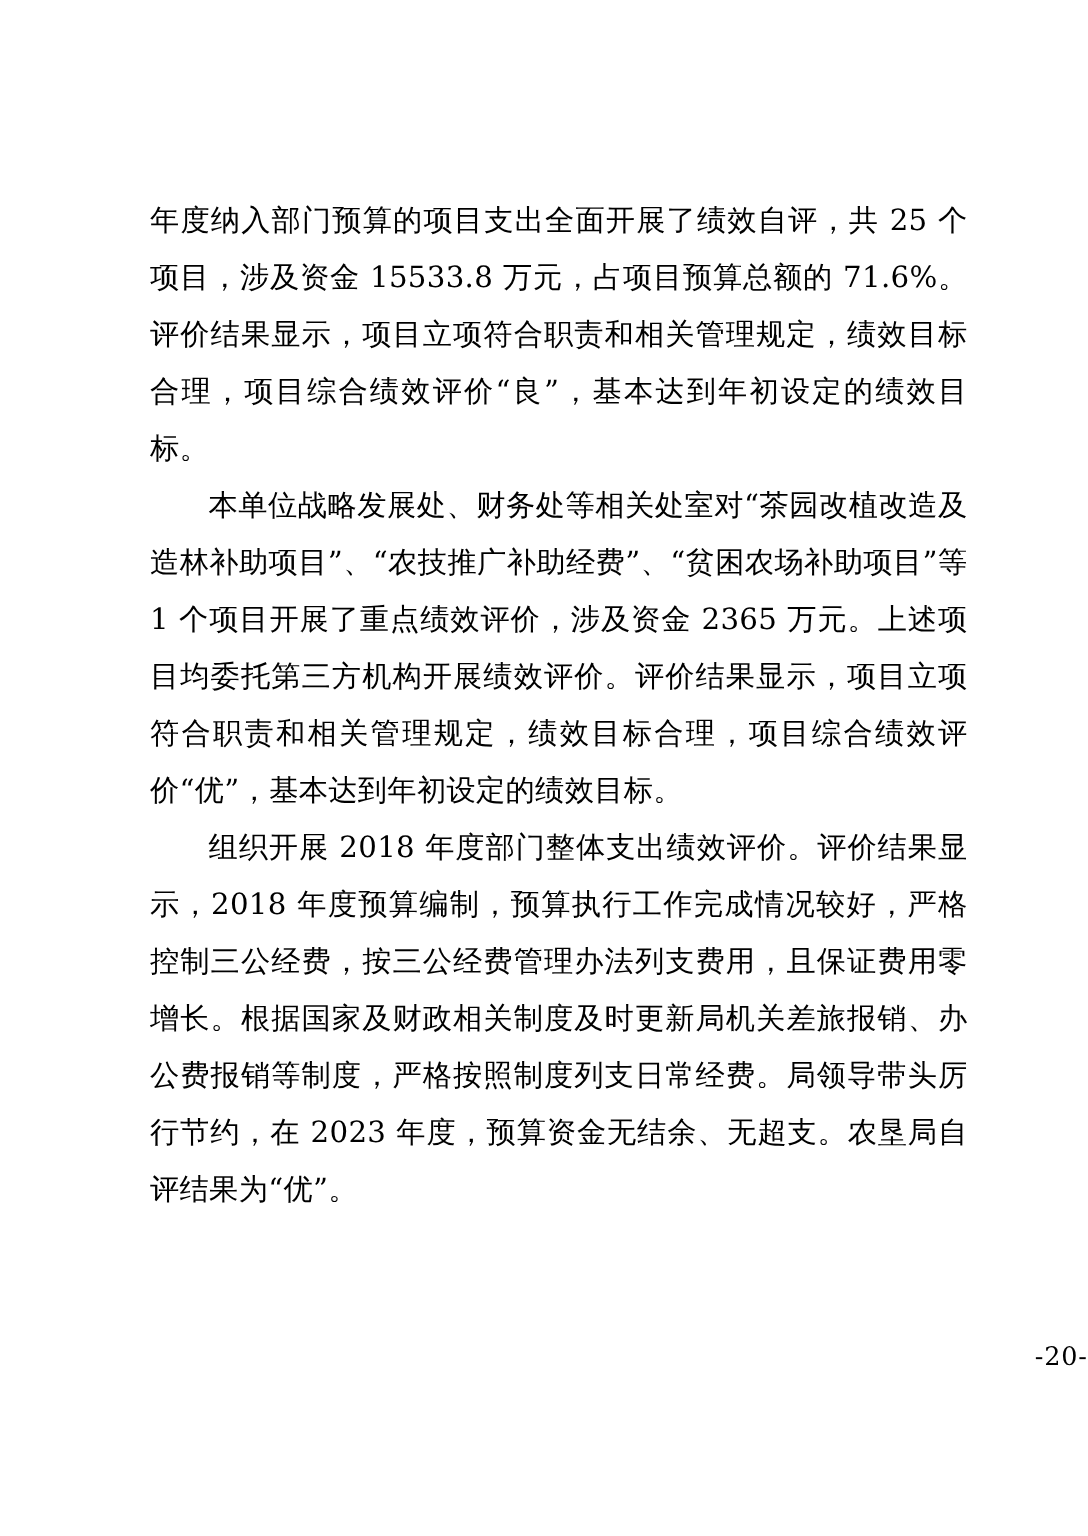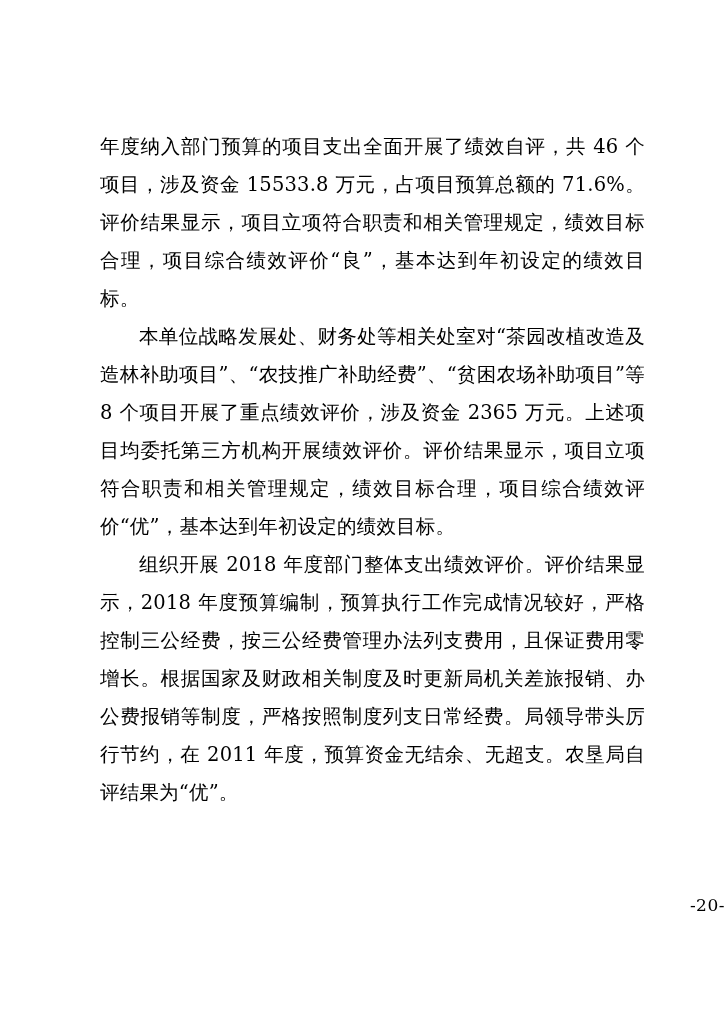--- a/index.html
+++ b/index.html
@@ -52,18 +52,18 @@
     font-family: "DejaVu Serif", "Liberation Serif", serif;
     color: #000000;
     letter-spacing: 0.5px;
   }
 </style>
 </head>
 <body>
 
 <div class="page">
   <div class="content">
-    <p class="para first">年度纳入部门预算的项目支出全面开展了绩效自评，共 46 个项目，涉及资金 15533.8 万元，占项目预算总额的 71.6%。评价结果显示，项目立项符合职责和相关管理规定，绩效目标合理，项目综合绩效评价“良”，基本达到年初设定的绩效目标。</p>
-    <p class="para">本单位战略发展处、财务处等相关处室对“茶园改植改造及造林补助项目”、“农技推广补助经费”、“贫困农场补助项目”等 8 个项目开展了重点绩效评价，涉及资金 2365 万元。上述项目均委托第三方机构开展绩效评价。评价结果显示，项目立项符合职责和相关管理规定，绩效目标合理，项目综合绩效评价“优”，基本达到年初设定的绩效目标。</p>
-    <p class="para">组织开展 2018 年度部门整体支出绩效评价。评价结果显示，2018 年度预算编制，预算执行工作完成情况较好，严格控制三公经费，按三公经费管理办法列支费用，且保证费用零增长。根据国家及财政相关制度及时更新局机关差旅报销、办公费报销等制度，严格按照制度列支日常经费。局领导带头厉行节约，在 2011 年度，预算资金无结余、无超支。农垦局自评结果为“优”。</p>
+    <p class="para first">年度纳入部门预算的项目支出全面开展了绩效自评，共 25 个项目，涉及资金 15533.8 万元，占项目预算总额的 71.6%。评价结果显示，项目立项符合职责和相关管理规定，绩效目标合理，项目综合绩效评价“良”，基本达到年初设定的绩效目标。</p>
+    <p class="para">本单位战略发展处、财务处等相关处室对“茶园改植改造及造林补助项目”、“农技推广补助经费”、“贫困农场补助项目”等 1 个项目开展了重点绩效评价，涉及资金 2365 万元。上述项目均委托第三方机构开展绩效评价。评价结果显示，项目立项符合职责和相关管理规定，绩效目标合理，项目综合绩效评价“优”，基本达到年初设定的绩效目标。</p>
+    <p class="para">组织开展 2018 年度部门整体支出绩效评价。评价结果显示，2018 年度预算编制，预算执行工作完成情况较好，严格控制三公经费，按三公经费管理办法列支费用，且保证费用零增长。根据国家及财政相关制度及时更新局机关差旅报销、办公费报销等制度，严格按照制度列支日常经费。局领导带头厉行节约，在 2023 年度，预算资金无结余、无超支。农垦局自评结果为“优”。</p>
   </div>
   <div class="page-number">-20-</div>
 </div>
 
 </body></html>

